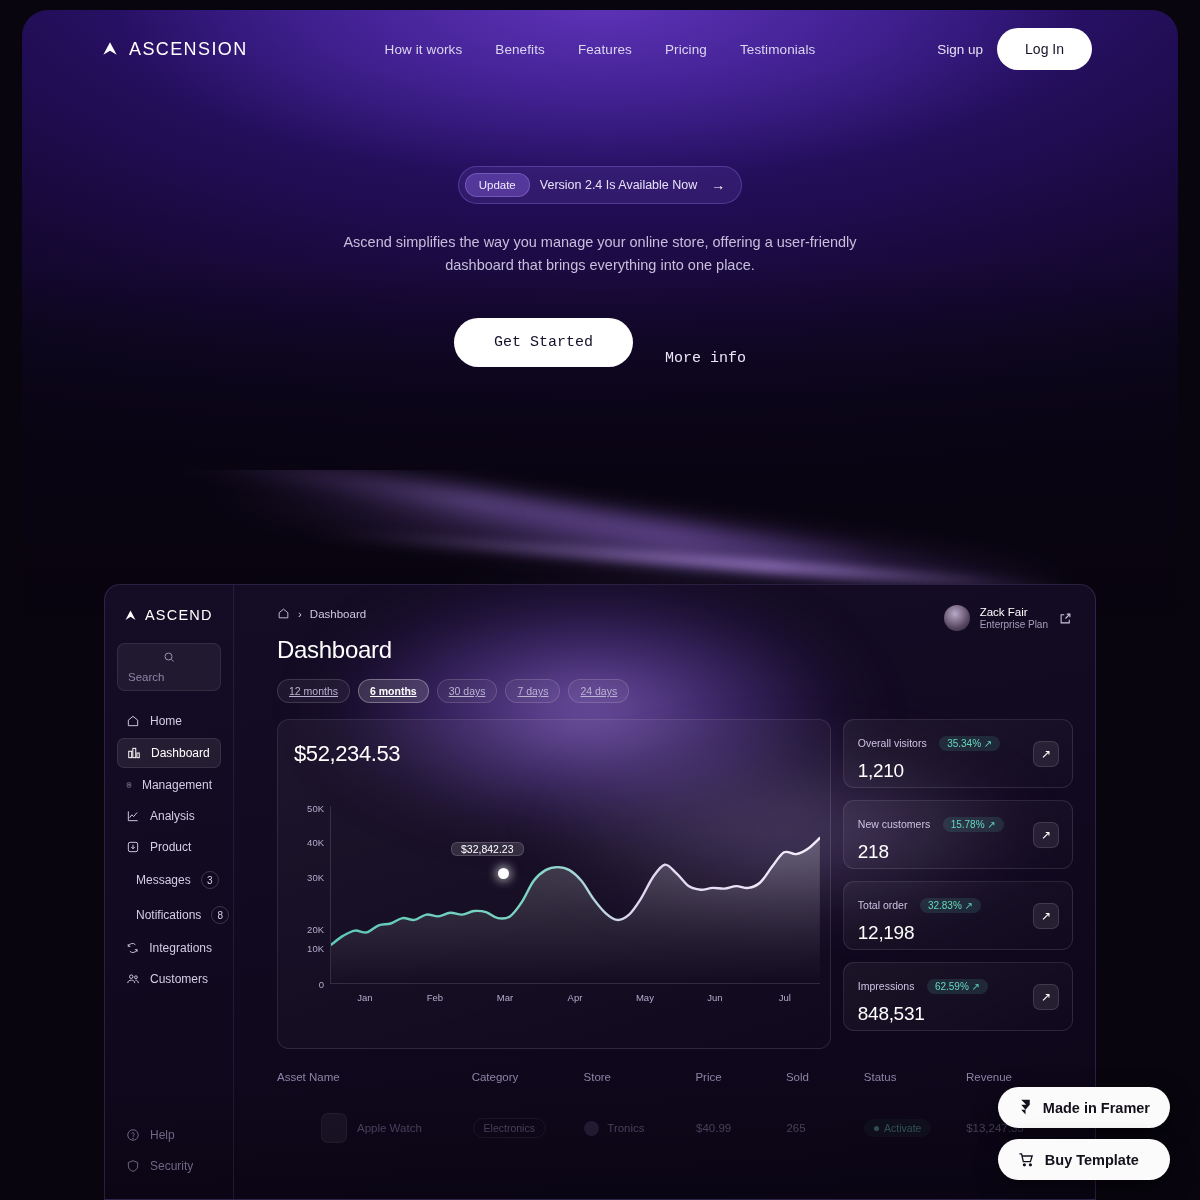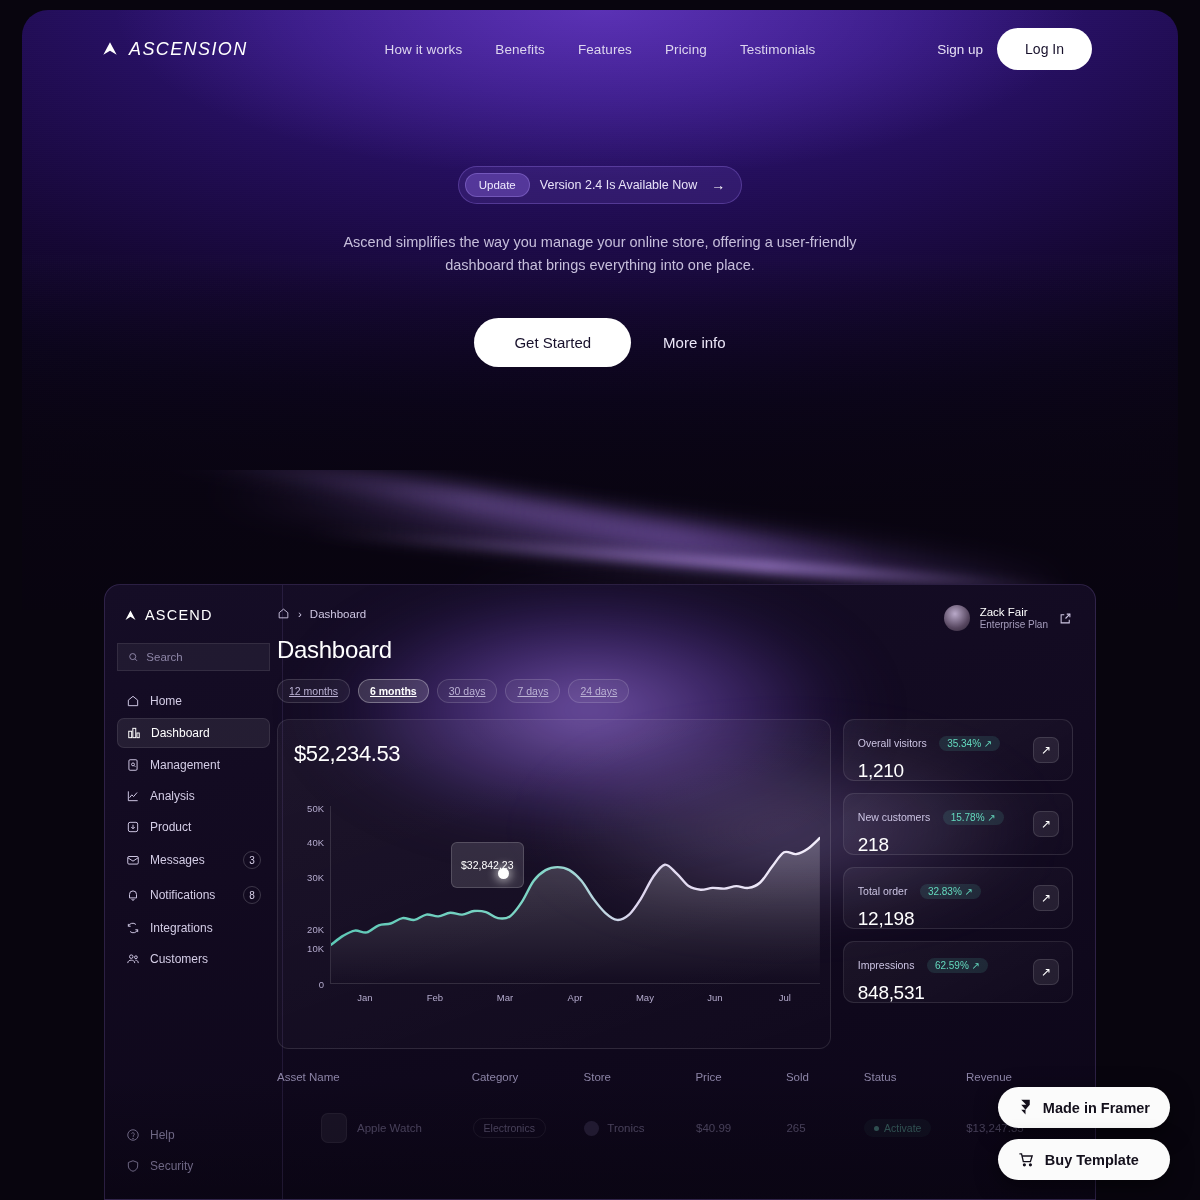--- a/index.html
+++ b/index.html
@@ -34,57 +34,57 @@
   .streak{ position:absolute; border-radius:50%; filter:blur(11px); }
   .s1{ left:150px; top:30px; width:720px; height:12px; background:linear-gradient(90deg,rgba(170,120,255,0) 0%,rgba(186,140,255,.75) 45%,rgba(150,90,240,.25) 100%); transform:rotate(9deg); }
   .s2{ left:200px; top:58px; width:860px; height:22px; background:linear-gradient(90deg,rgba(140,90,230,0) 0%,rgba(176,126,255,.7) 55%,rgba(120,70,210,.15) 100%); transform:rotate(6.5deg); filter:blur(16px);}
   .s3{ left:300px; top:86px; width:780px; height:9px; background:linear-gradient(90deg,rgba(150,100,240,0) 0%,rgba(200,160,255,.8) 60%,rgba(140,90,230,0) 100%); transform:rotate(4.3deg); filter:blur(6px);}
   .s4{ left:360px; top:120px; width:620px; height:80px; background:radial-gradient(50% 50% at 50% 50%, rgba(150,95,235,.42), rgba(0,0,0,0) 70%); transform:rotate(4deg); filter:blur(26px);}
 
   
   .nav{ position:absolute; left:0; right:0; top:28px; height:42px; display:flex; align-items:center; z-index:6;}
   .brand{ position:absolute; left:100px; display:flex; align-items:center; gap:9px; color:#fff; }
   .brand .mark{ width:20px; height:20px; }
-  .brand .name{ font-size:18px; letter-spacing:1.4px; font-weight:400;font-style:italic; }
+  .brand .name{ font-size:18px; letter-spacing:1.4px; font-weight:400; }
   .navlinks{ position:absolute; left:50%; transform:translateX(-50%); display:flex; gap:33px; }
   .navlinks a{ color:#ddd6ef; font-size:13.5px; text-decoration:none; letter-spacing:.1px;}
   .navright{ position:absolute; right:108px; display:flex; align-items:center; gap:14px;}
   .signup{ color:#e7e1f5; font-size:13.5px; }
   .login{ background:#fff; color:#17102b; font-size:14px; padding:13px 28px; border-radius:999px; border:none; font-family:inherit; cursor:pointer;}
 
   
   .hero{ position:absolute; left:0; right:0; top:0; z-index:5; text-align:center; }
   .update-pill{ margin:166px auto 0; width:max-content; display:flex; align-items:center; gap:10px;
     background:rgba(85,55,160,.30); border:1px solid rgba(160,125,240,.32); border-radius:999px; padding:6px 16px 6px 6px;}
   .update-tag{ background:rgba(130,95,215,.42); border:1px solid rgba(175,145,245,.35); color:#efeaff; font-size:11.5px; padding:5px 13px; border-radius:999px;}
   .update-txt{ color:#e8e2f8; font-size:12.5px; }
   .arrow-r{ color:#fff; font-size:14px; margin-left:4px;}
 
   h1.title{ margin-top:33px; color:#fff; font-size:63px; line-height:1.19; font-weight:400; letter-spacing:-1.1px;}
   .sub{ margin-top:27px; color:#c6bedb; font-size:14.5px; line-height:1.62;}
-  .cta{ margin-top:40px; display:flex; justify-content:center; align-items:center; gap:32px;}
+  .cta{ margin-top:40px; display:flex; justify-content:center; align-items:flex-end; gap:32px;font-family:Liberation Mono, monospace;}
   .btn-primary{ background:#fff; color:#17102b; border:none; font-family:inherit; font-size:15px; padding:16px 40px; border-radius:999px; cursor:pointer;}
   .btn-ghost{ background:none; border:none; color:#ece7f8; font-family:inherit; font-size:15px; cursor:pointer;}
 
   
   .dash{ position:absolute; left:104px; right:104px; top:584px; bottom:0;
     border:1px solid rgba(150,120,210,.22); border-top-left-radius:16px; border-top-right-radius:16px;
     background:linear-gradient(170deg,#150d26 0%,#120a20 40%,#0c0618 100%); overflow:hidden; z-index:5;}
   .dash-glow{ position:absolute; left:120px; top:-40px; width:760px; height:330px; pointer-events:none;
     background:radial-gradient(48% 52% at 48% 50%, rgba(171,126,248,.62) 0%, rgba(132,86,220,.36) 38%, rgba(70,40,140,.12) 66%, rgba(0,0,0,0) 80%);
     filter:blur(22px);}
   .dash-glow2{ position:absolute; left:330px; top:120px; width:700px; height:250px; pointer-events:none;
     background:radial-gradient(50% 50% at 50% 50%, rgba(200,170,255,.30), rgba(0,0,0,0) 72%); filter:blur(30px);}
 
-  .side{ position:absolute; left:0; top:0; bottom:0; width:178px; border-right:1px solid rgba(150,120,210,.15); padding:22px 12px 14px 12px; z-index:3;}
+  .side{ position:absolute; left:0; top:0; bottom:0; width:129px; border-right:1px solid rgba(150,120,210,.15); padding:22px 12px 14px 12px; z-index:3;}
   .side-brand{ display:flex; align-items:center; gap:7px; color:#fff; padding-left:6px; margin-bottom:20px;}
   .side-brand .mark{ width:15px; height:15px;}
   .side-brand .name{ font-size:14.5px; letter-spacing:1.2px;}
   .search{ display:flex; align-items:center; gap:8px; background:rgba(255,255,255,.055); border:1px solid rgba(255,255,255,.085);
-    border-radius:0; padding:7px 10px; margin-bottom:16px;}
+    border-radius:8px; padding:7px 10px; margin-bottom:16px;flex-direction:column;}
   .search input{ background:none; border:none; outline:none; color:#cfc6e4; font-size:11.5px; font-family:inherit; width:100%;}
   .search input::placeholder{ color:#8d85a6;}
   .nav-item{ display:flex; align-items:center; gap:10px; padding:7px 9px; border-radius:7px; margin-bottom:3px; cursor:pointer;}
   .nav-item .lbl{ color:#d4cde6; font-size:12px; flex:1;}
   .nav-item.active{ background:rgba(255,255,255,.075); border:1px solid rgba(255,255,255,.09);}
   .nav-item.active .lbl{ color:#fff;}
   .badge{ min-width:18px; height:18px; border-radius:999px; border:1px solid rgba(255,255,255,.18);
     color:#d8d1ea; font-size:10px; display:flex; align-items:center; justify-content:center; padding:0 5px;}
   .side-bottom{ position:absolute; left:12px; right:12px; bottom:16px;}
   .side-bottom .nav-item .lbl{ color:#6d6683;}
@@ -108,25 +108,25 @@
   .pf-row{ display:flex; align-items:center; gap:14px;}
   .pf-delta{ background:rgba(95,220,190,.13); color:#63d8bd; font-size:10.5px; padding:3px 9px; border-radius:999px;}
   .pf-value{ color:#fff; font-size:22px; margin-top:5px; letter-spacing:-.4px;}
   .chartwrap{ position:absolute; left:14px; right:10px; top:86px; height:206px;}
   .yaxis{ position:absolute; left:0; top:0; width:32px; height:178px;}
   .yaxis div{ position:absolute; right:0; color:#b4abcd; font-size:9.5px; transform:translateY(-50%);}
   .plot{ position:absolute; left:38px; right:0; top:0; height:178px; border-left:1px solid rgba(255,255,255,.13); border-bottom:1px solid rgba(255,255,255,.13);}
   .xaxis{ position:absolute; left:38px; right:0; top:186px; display:flex;}
   .xaxis div{ flex:1; text-align:center; color:#b4abcd; font-size:9.5px;}
   .tooltip{ position:absolute; background:rgba(255,255,255,.12); border:1px solid rgba(255,255,255,.16); color:#fff;
-    font-size:10.5px; padding:16px 9px; border-radius:6px; left:120px; top:36px;}
+    font-size:10.5px; padding:0 9px; border-radius:6px; left:120px; top:36px;}
   .dot{ position:absolute; width:11px; height:11px; border-radius:50%; background:#fff; box-shadow:0 0 9px 3px rgba(255,255,255,.5); left:167px; top:62px;}
 
   .stats{ display:flex; flex-direction:column; gap:12px; width:232px;}
-  .stat{ border:1px solid rgba(255,255,255,.10); border-radius:11px; padding:13px 14px; position:relative; height:62px;
+  .stat{ border:1px solid rgba(255,255,255,.10); border-radius:11px; padding:13px 14px; position:relative; height:69px;
     background:linear-gradient(150deg, rgba(255,255,255,.05), rgba(255,255,255,.012));}
   .stat .t{ color:#cbc3e2; font-size:10.5px;}
   .stat .d{ background:rgba(95,220,190,.13); color:#63d8bd; font-size:10px; padding:2px 8px; border-radius:999px; margin-left:8px;}
   .stat .v{ color:#fff; font-size:19px; margin-top:9px; letter-spacing:-.3px;}
   .stat .go{ position:absolute; right:13px; top:50%; transform:translateY(-50%); width:26px; height:26px; border-radius:7px;
     background:rgba(255,255,255,.08); border:1px solid rgba(255,255,255,.12); display:flex; align-items:center; justify-content:center; color:#fff; font-size:12px; cursor:pointer;}
 
   .table{ margin-top:22px; }
   .thead,.trow{ display:flex; align-items:center;}
   .thead div,.trow div{ color:#8c84a6; font-size:11.5px;}

